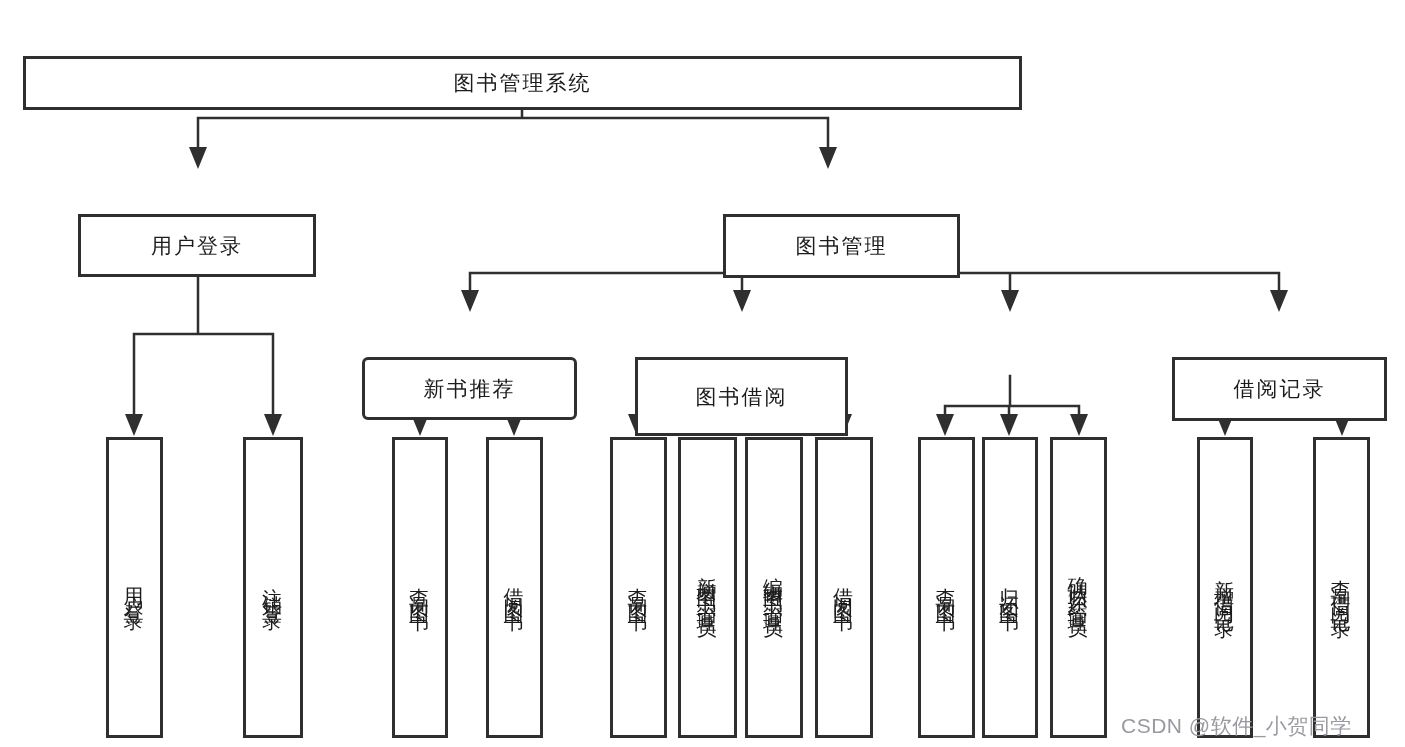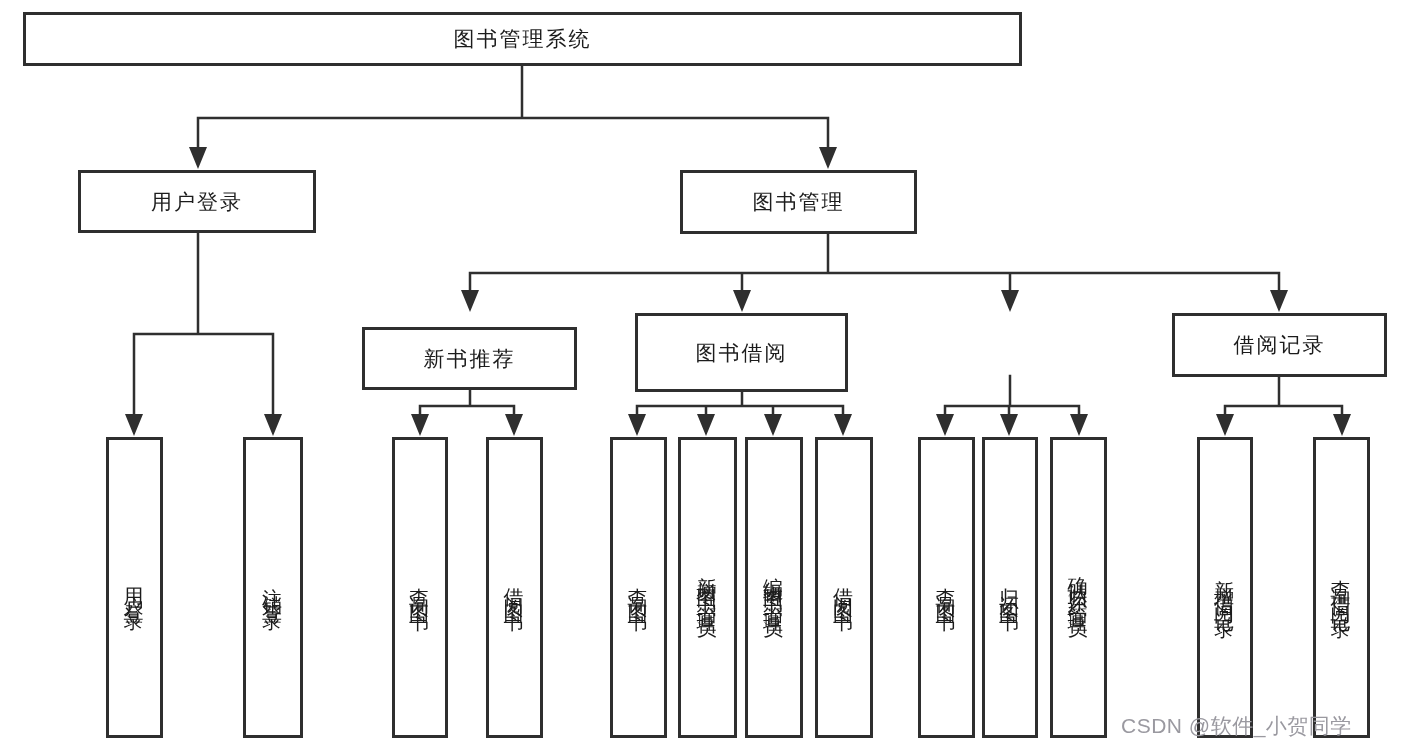--- a/index.html
+++ b/index.html
@@ -21,20 +21,21 @@
     background: #ffffff;
     border: 3px solid #2f2f2f;
     box-sizing: border-box;
     display: flex;
     align-items: center;
     justify-content: center;
     font-size: 21px;
     letter-spacing: 2px;
     color: #1c1c1c;
     white-space: nowrap;
+    margin-top: 44px;
   }
   .vbox {
     position: absolute;
     background: #ffffff;
     border: 3px solid #2f2f2f;
     box-sizing: border-box;
     display: flex;
     align-items: center;
     justify-content: center;
     writing-mode: vertical-rl;
@@ -73,23 +74,23 @@
              M470 312 l-9 -22 h18 z  M742 312 l-9 -22 h18 z  M1010 312 l-9 -22 h18 z  M1279 312 l-9 -22 h18 z
              M420 436 l-9 -22 h18 z  M514 436 l-9 -22 h18 z
              M637 436 l-9 -22 h18 z  M706 436 l-9 -22 h18 z  M773 436 l-9 -22 h18 z  M843 436 l-9 -22 h18 z
              M945 436 l-9 -22 h18 z  M1009 436 l-9 -22 h18 z  M1079 436 l-9 -22 h18 z
              M1225 436 l-9 -22 h18 z M1342 436 l-9 -22 h18 z" fill="#2f2f2f" stroke="none"></path>
   </svg>
 
   <div class="hbox" style="left:23px; top:12px; width:999px; height:54px;">图书管理系统</div>
 
   <div class="hbox" style="left:78px; top:170px; width:238px; height:63px;">用户登录</div>
-  <div class="hbox" style="left:680px; top:170px; width:237px; height:64px;">图书管理</div>
+  <div class="hbox" style="left:723px; top:170px; width:237px; height:64px;">图书管理</div>
 
-  <div class="hbox" style="left:362px; top:327px; width:215px; height:63px;">新书推荐</div>
+  <div class="hbox" style="left:362px; top:313px; width:215px; height:63px;border-radius:6px;">新书推荐</div>
   <div class="hbox" style="left:635px; top:313px; width:213px; height:79px;">图书借阅</div>
   <div class="hbox" style="left:1172px; top:313px; width:215px; height:64px;">借阅记录</div>
 
   <div class="vbox" style="left:106px; top:437px; width:57px; height:301px;">用户登录</div>
   <div class="vbox" style="left:243px; top:437px; width:60px; height:301px;">注销登录</div>
 
   <div class="vbox" style="left:392px; top:437px; width:56px; height:301px;">查询图书</div>
   <div class="vbox" style="left:486px; top:437px; width:57px; height:301px;">借阅图书</div>
 
   <div class="vbox" style="left:610px; top:437px; width:57px; height:301px;">查询图书</div>

